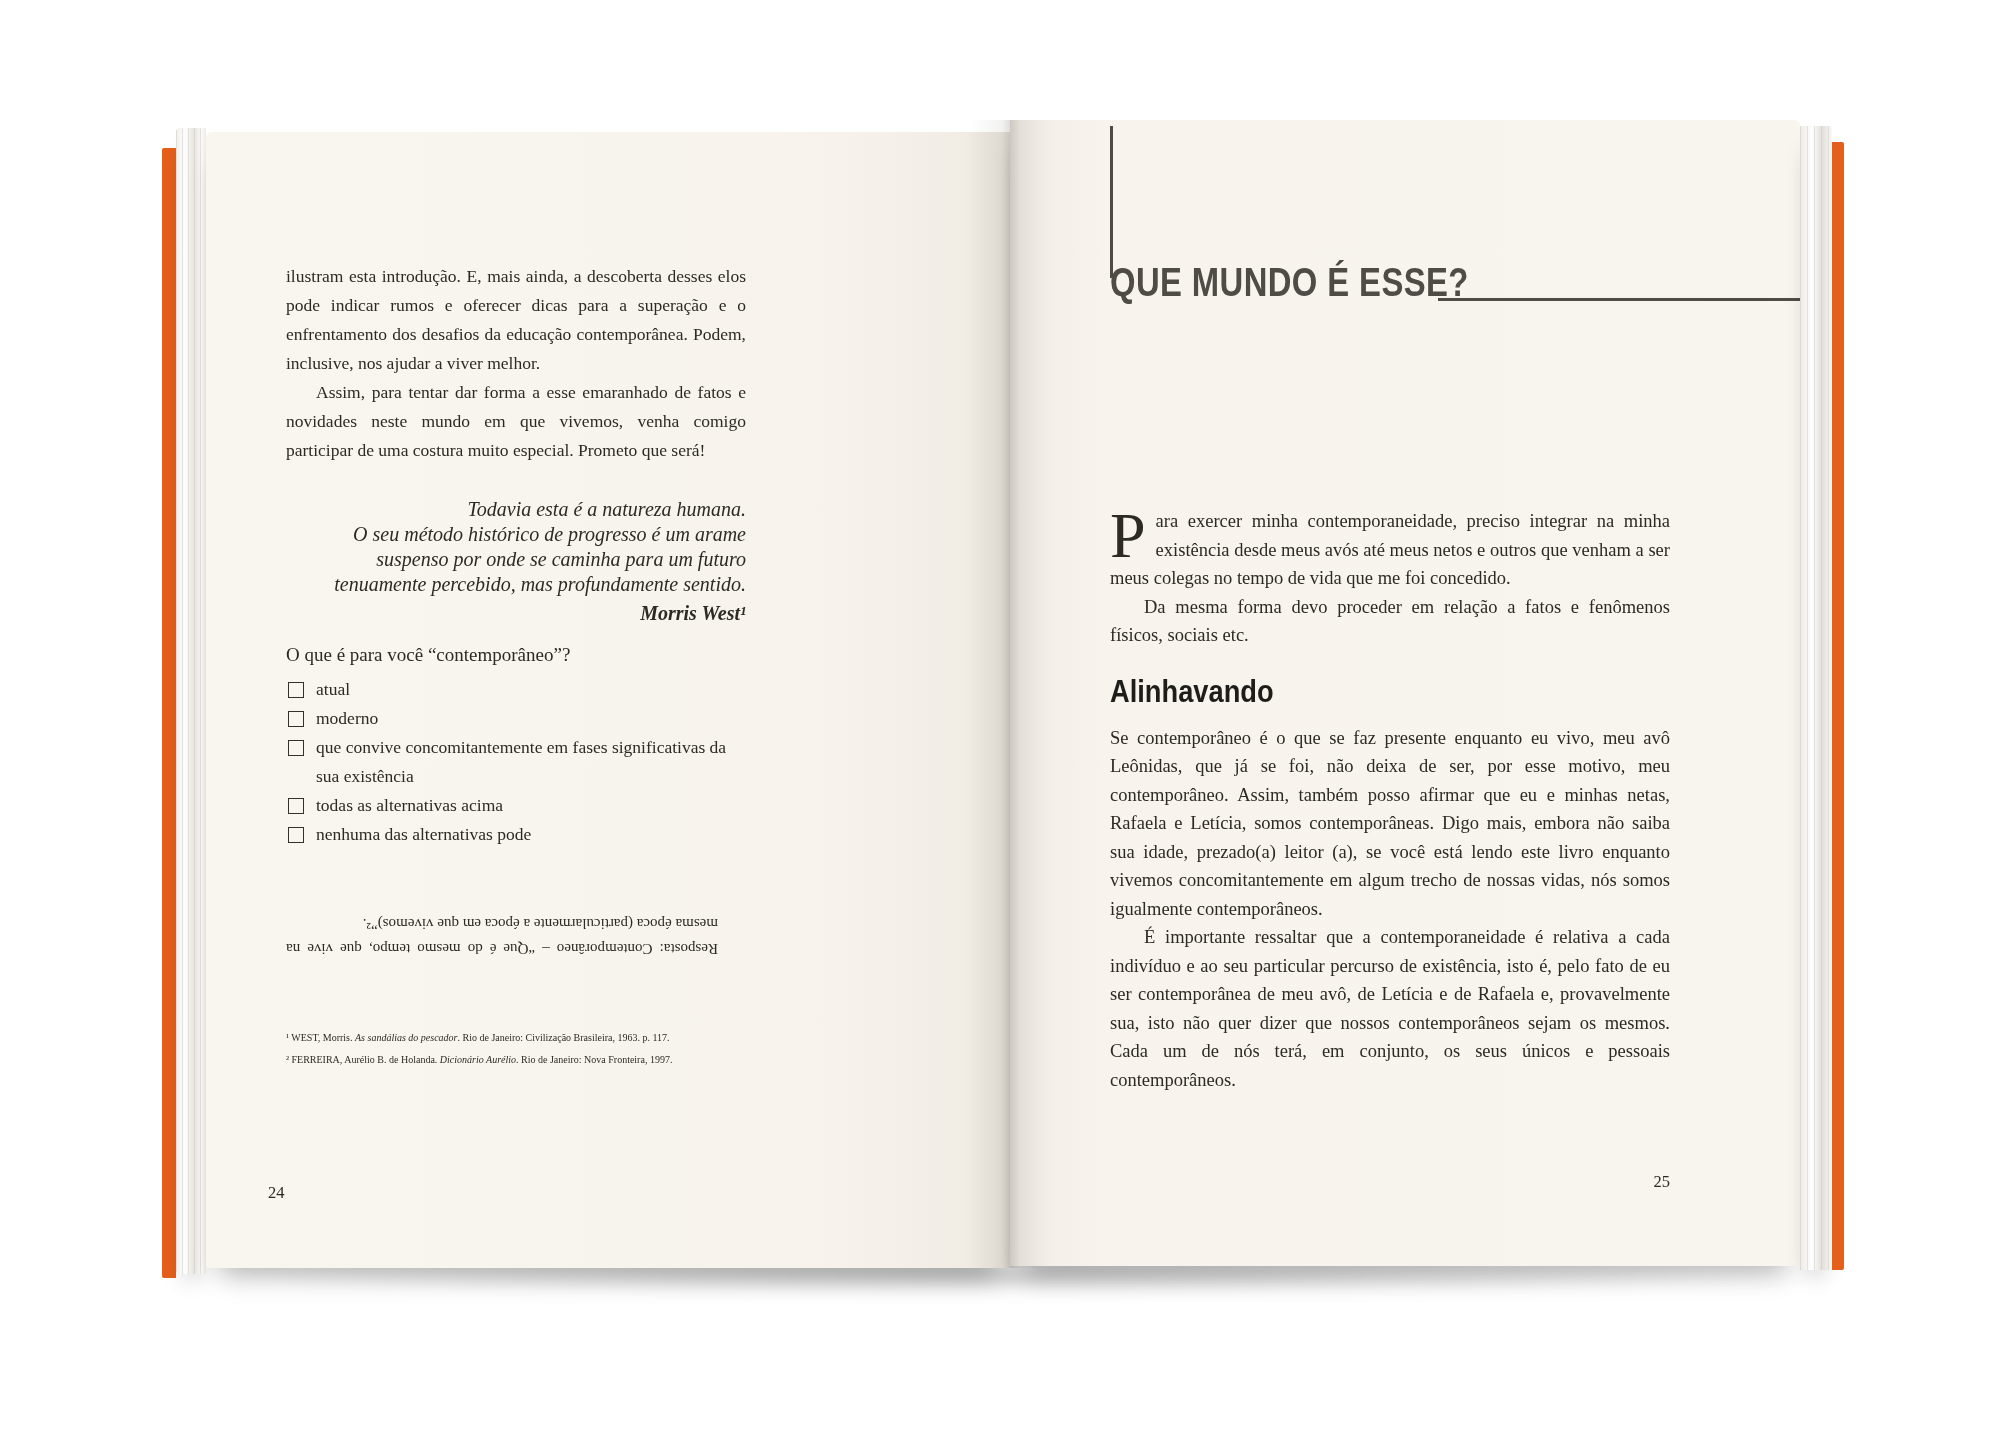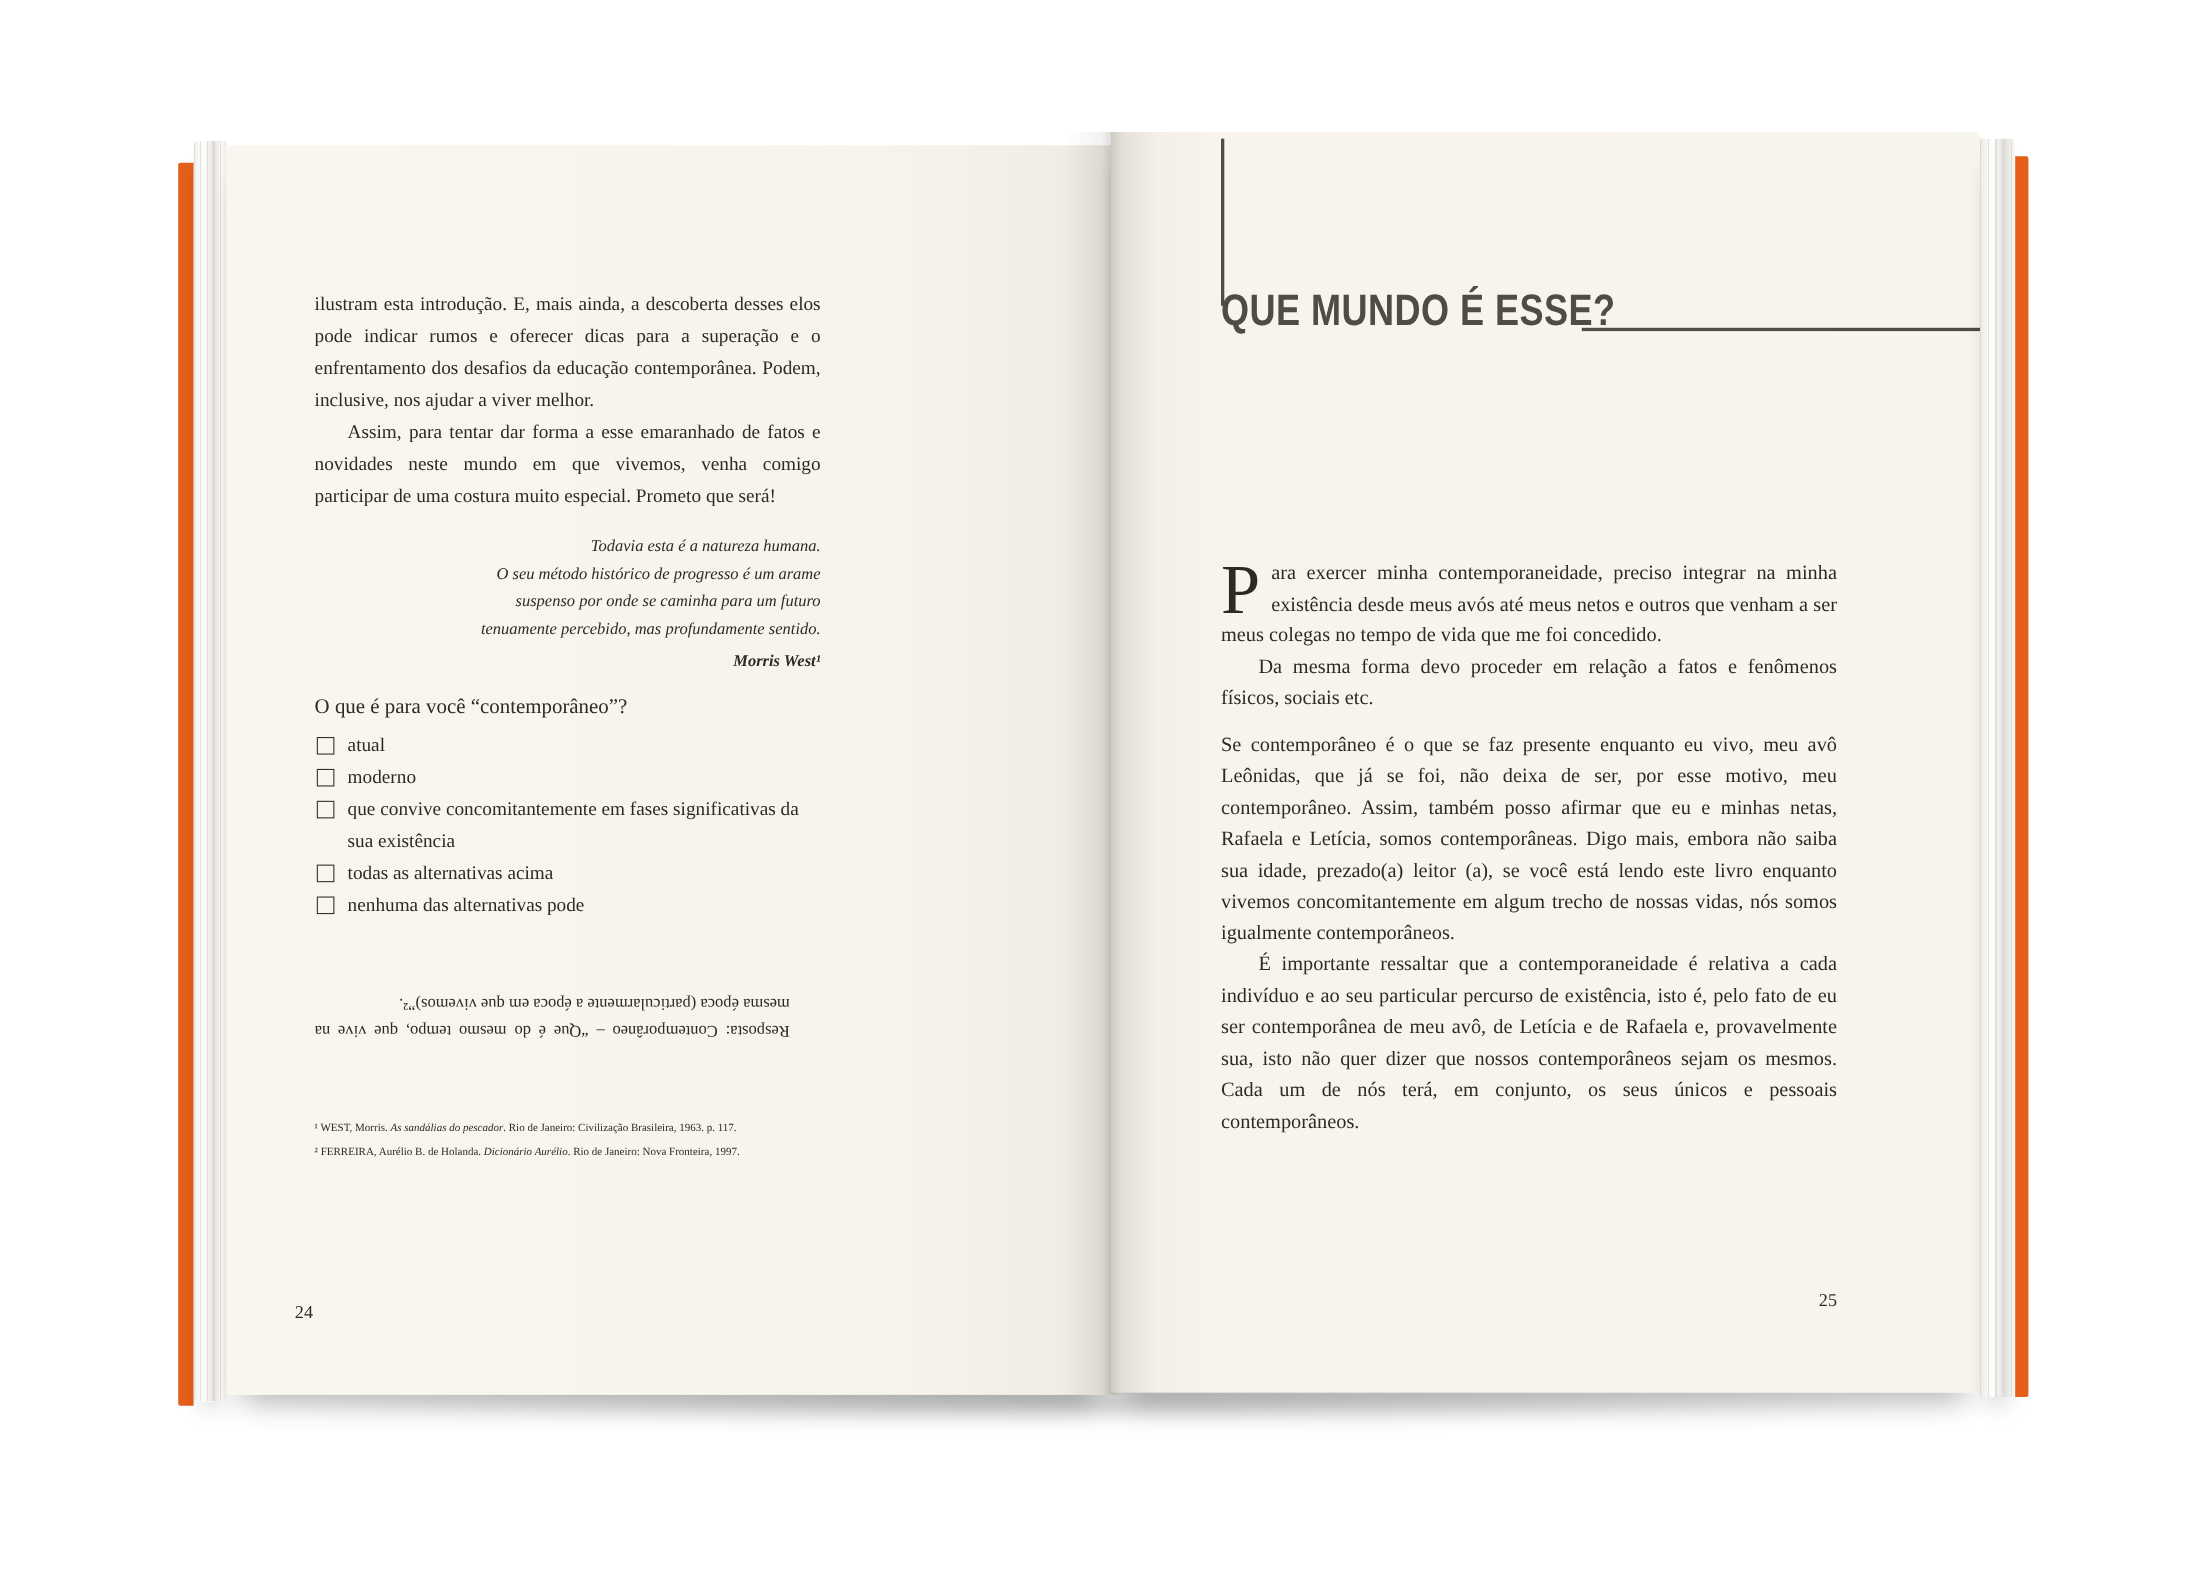--- a/index.html
+++ b/index.html
@@ -41,21 +41,21 @@
   .gutter{
     position:absolute;left:806px;top:8px;bottom:10px;width:84px;pointer-events:none;
     background:linear-gradient(90deg, rgba(0,0,0,0) 0%, rgba(60,50,40,0.06) 40%, rgba(60,50,40,0.16) 50%, rgba(60,50,40,0.05) 62%, rgba(0,0,0,0) 100%);
   }
 
   
   .content-left{position:absolute;left:80px;top:130px;width:460px;}
   p{margin:0;}
   .jp{font-size:17.5px;line-height:29px;text-align:justify;}
   .indent{text-indent:30px;}
-  .quote{margin-top:20px;text-align:right;font-style:italic;font-size:15px;line-height:25px;}
+  .quote{margin-top:32px;text-align:right;font-style:italic;font-size:20px;line-height:25px;}
   .quote-attrib{font-weight:bold;margin-top:4px;}
   .question{margin-top:14px;font-size:19px;line-height:29px;}
   .checklist{margin-top:6px;}
   .check-item{display:flex;font-size:17.5px;line-height:29px;}
   .box{flex:none;width:14px;height:14px;border:1.6px solid #34312d;margin:7px 12px 0 2px;background:transparent;}
   .answer{
     margin-top:62px;width:432px;transform:rotate(180deg);
     font-size:15px;line-height:25px;text-align:justify;
   }
   .footnotes{margin-top:66px;font-size:10px;line-height:21.5px;}
@@ -156,20 +156,23 @@
           <h1 class="chapter-title">QUE MUNDO É ESSE?</h1>
         </div>
         <div class="title-rule"></div>
       </div>
 
       <p class="body-r opening">
         <span class="drop-cap">P</span><span>ara exercer minha contemporaneidade, preciso integrar na minha existência desde meus avós até meus netos e outros que venham a ser meus colegas no tempo de vida que me foi concedido.</span>
       </p>
       <p class="body-r indent-r">Da mesma forma devo proceder em relação a fatos e fenômenos físicos, sociais etc.</p>
 
+      <div class="heading-wrap">
+        <h2 class="section-heading">Alinhavando</h2>
+      </div>
 
       <p class="body-r para3">Se contemporâneo é o que se faz presente enquanto eu vivo, meu avô Leônidas, que já se foi, não deixa de ser, por esse motivo, meu contemporâneo. Assim, também posso afirmar que eu e minhas netas, Rafaela e Letícia, somos contemporâneas. Digo mais, embora não saiba sua idade, prezado(a) leitor (a), se você está lendo este livro enquanto vivemos concomitantemente em algum trecho de nossas vidas, nós somos igualmente contemporâneos.</p>
       <p class="body-r indent-r">É importante ressaltar que a contemporaneidade é relativa a cada indivíduo e ao seu particular percurso de existência, isto é, pelo fato de eu ser contemporânea de meu avô, de Letícia e de Rafaela e, provavelmente sua, isto não quer dizer que nossos contemporâneos sejam os mesmos. Cada um de nós terá, em conjunto, os seus únicos e pessoais contemporâneos.</p>
 
       <div class="pagenum pagenum-right">25</div>
     </div>
   </div>
 
   <div class="edges-right"></div>
   <div class="cover-right"></div>

